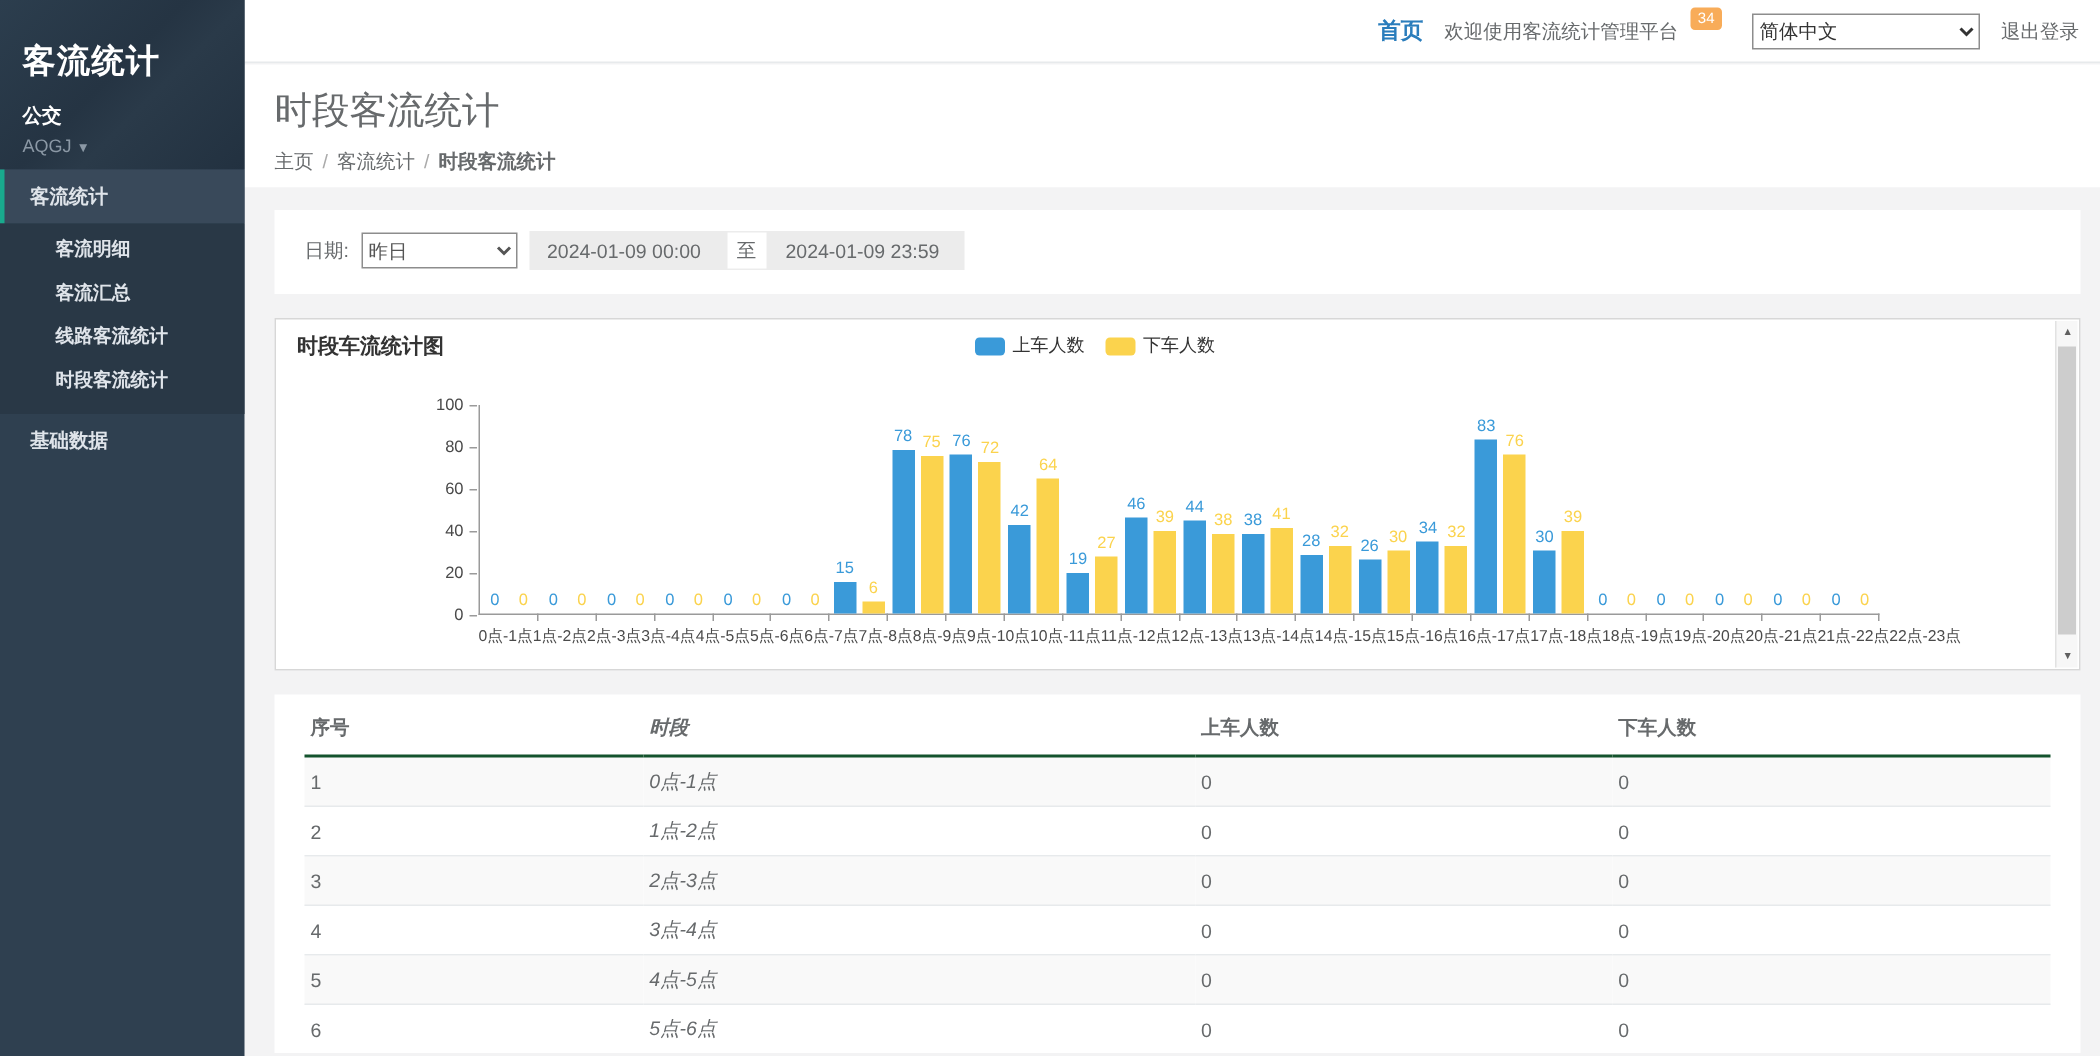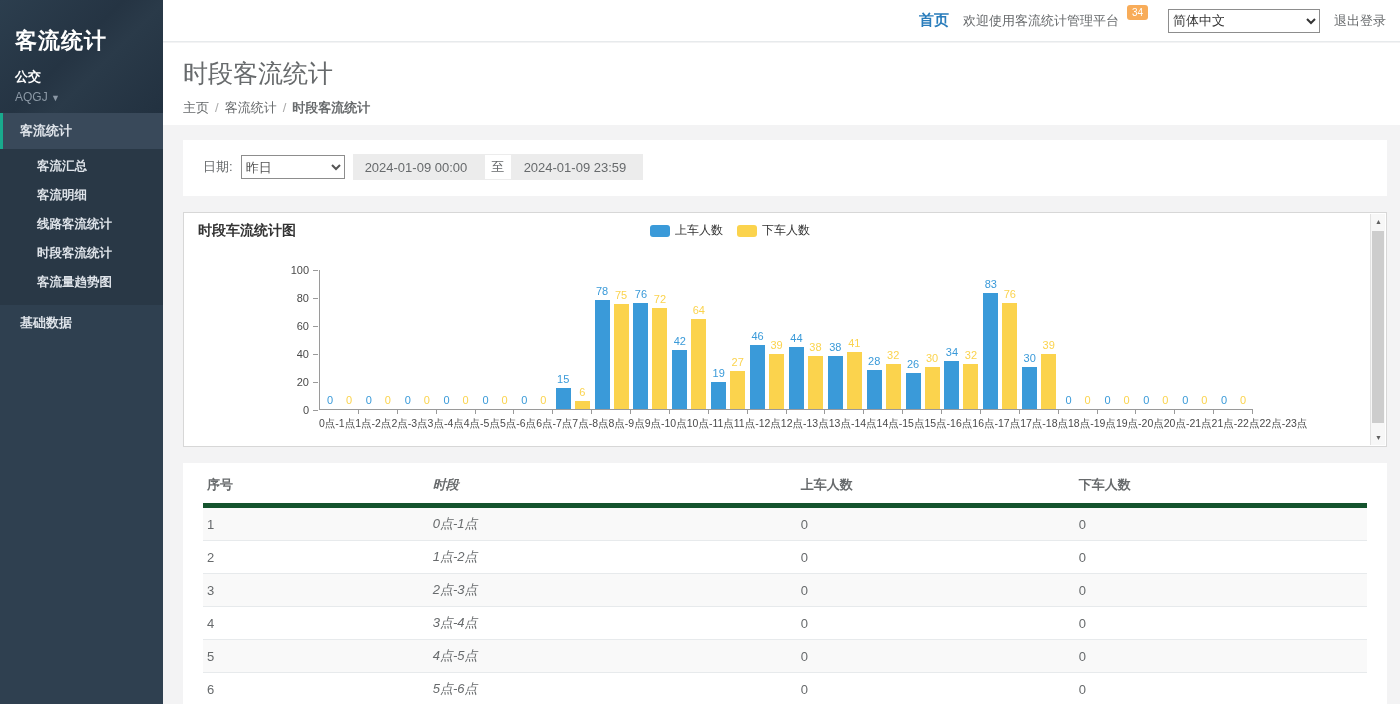--- a/index.html
+++ b/index.html
@@ -86,21 +86,21 @@
   .vscroll { position:absolute; top:1px; right:1px; bottom:1px; width:15px; background:#f7f7f7;
     border-left:1px solid #e2e2e2; }
   .vscroll .arrow { position:absolute; left:0; width:15px; height:15px; font-size:7px; color:#606060;
     display:flex; align-items:center; justify-content:center; cursor:pointer; }
   .vscroll .up { top:0; } .vscroll .down { bottom:0; }
   .vscroll .thumb { position:absolute; left:1px; right:1px; top:17px; bottom:22px; background:#cdcdcd; cursor:grab; }
 
   
   .table-card { margin-top:16px; padding:4px 20px 0 20px; min-height:220px; }
   table { width:100%; border-collapse:collapse; font-size:13px; color:#676a6c; }
-  th { text-align:left; font-weight:bold; padding:9px 4px; border-bottom:5px solid #14532d; }
+  th { text-align:left; font-weight:bold; padding:9px 4px; border-bottom:2px solid #14532d; }
   td { padding:7px 4px; border-top:1px solid #e7eaec; }
   tbody tr:nth-child(odd) { background:#f9f9f9; }
   th:nth-child(1), td:nth-child(1) { width:19.4%; }
   th:nth-child(2), td:nth-child(2) { width:31.6%;font-style:italic; }
   th:nth-child(3), td:nth-child(3) { width:23.9%; }
   th:nth-child(4), td:nth-child(4) { width:25.1%; }
 </style>
 </head>
 <body>
 
@@ -109,25 +109,24 @@
     <div class="brand-title">客流统计</div>
     <div class="brand-org">公交</div>
     <div class="brand-user">
       <span>AQGJ</span>
       <span class="caret">▼</span>
     </div>
   </div>
   <nav id="side-nav">
       <div class="nav-parent active">客流统计</div>
       <div class="nav-sub">
+        <div class="nav-sub-item">客流明细</div>
         <div class="nav-sub-item">客流汇总</div>
-        <div class="nav-sub-item">客流明细</div>
         <div class="nav-sub-item">线路客流统计</div>
         <div class="nav-sub-item">时段客流统计</div>
-        <div class="nav-sub-item">客流量趋势图</div>
       </div>
       <div class="nav-parent">基础数据</div>
     </nav>
 </div>
 
 <div class="topbar">
   <span class="home-link">首页</span>
   <span class="welcome">欢迎使用客流统计管理平台</span>
   <span class="badge">34</span>
   <select class="lang-select">

